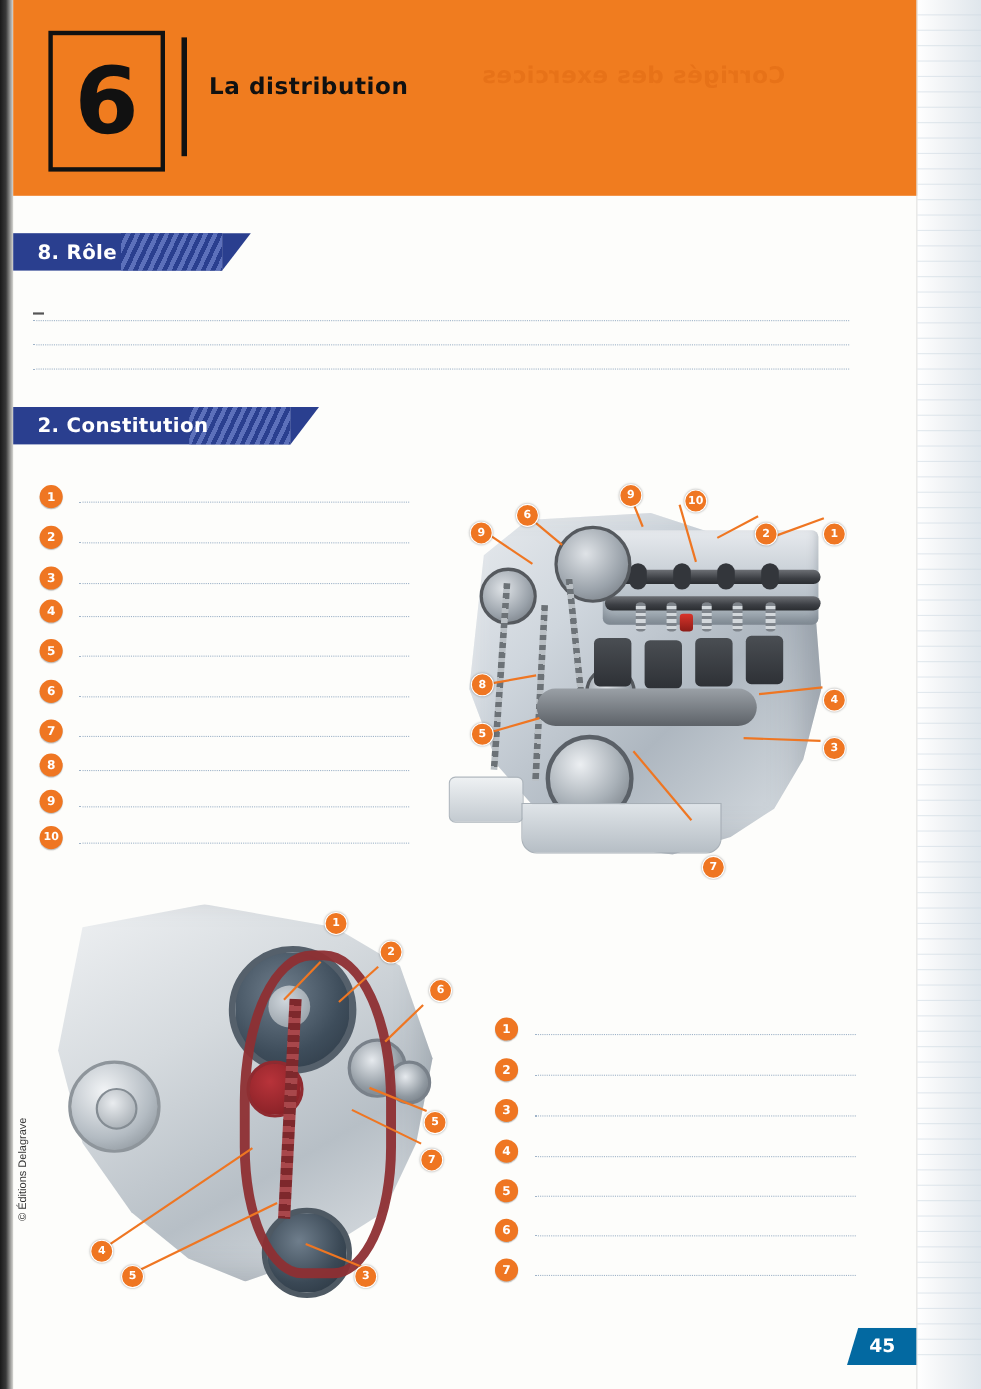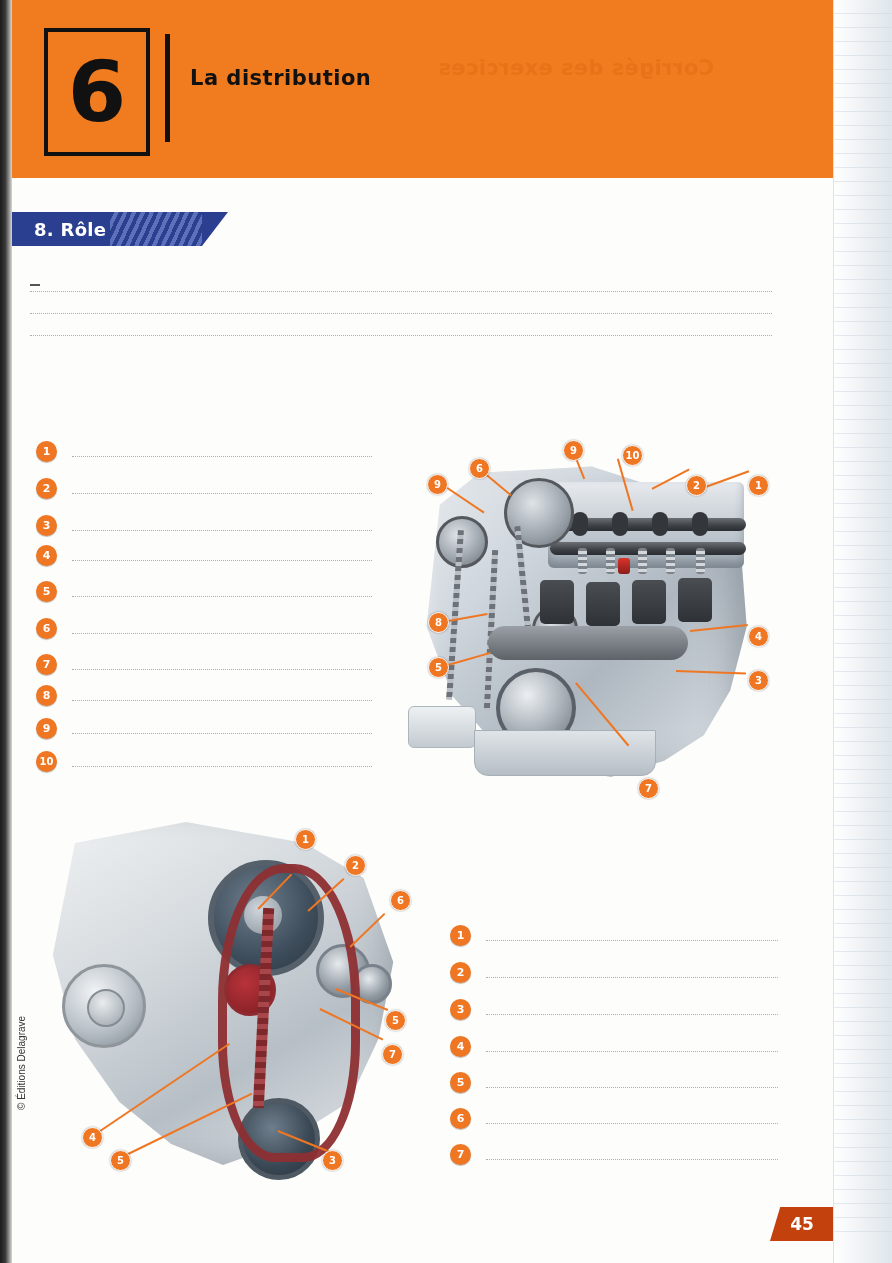--- a/index.html
+++ b/index.html
@@ -223,21 +223,21 @@
   
   .copyright{
     position:absolute;left:16px;top:1110px;
     transform:rotate(-90deg);transform-origin:0 0;
     font-size:10px;color:#333;white-space:nowrap;
     font-family:"Liberation Sans",sans-serif;
   }
   
   .pagenum-tab{
     position:absolute;right:58px;bottom:22px;width:64px;height:34px;
-    background:#c2410c;
+    background:#0369a1;
     clip-path:polygon(16% 0,100% 0,100% 100%,0 100%);
     display:flex;align-items:center;justify-content:center;
   }
   .pagenum-tab span{
     color:#fff;font-family:"DejaVu Sans",sans-serif;font-weight:bold;font-size:17px;
   }
 </style>
 </head>
 <body>
 
@@ -259,20 +259,26 @@
       <div class="hatch"></div>
       <div class="label">8. Rôle</div>
     </div>
   </div>
 
   <div class="dotline" style="left:30px;top:291px;width:742px;"></div>
   <div class="dotline" style="left:30px;top:313px;width:742px;"></div>
   <div class="dotline" style="left:30px;top:335px;width:742px;"></div>
   <div style="position:absolute;left:30px;top:284px;width:10px;height:2px;background:#555;"></div>
 
+  <div class="section" style="left:12px;top:370px;width:252px;">
+    <div class="banner">
+      <div class="hatch"></div>
+      <div class="label">2. Constitution</div>
+    </div>
+  </div>
 
   <div class="bullet" style="left:36px;top:441px;">1</div>
   <div class="dotline" style="left:72px;top:456px;width:300px;"></div>
 
   <div class="bullet" style="left:36px;top:478px;">2</div>
   <div class="dotline" style="left:72px;top:493px;width:300px;"></div>
 
   <div class="bullet" style="left:36px;top:515px;">3</div>
   <div class="dotline" style="left:72px;top:530px;width:300px;"></div>
 

